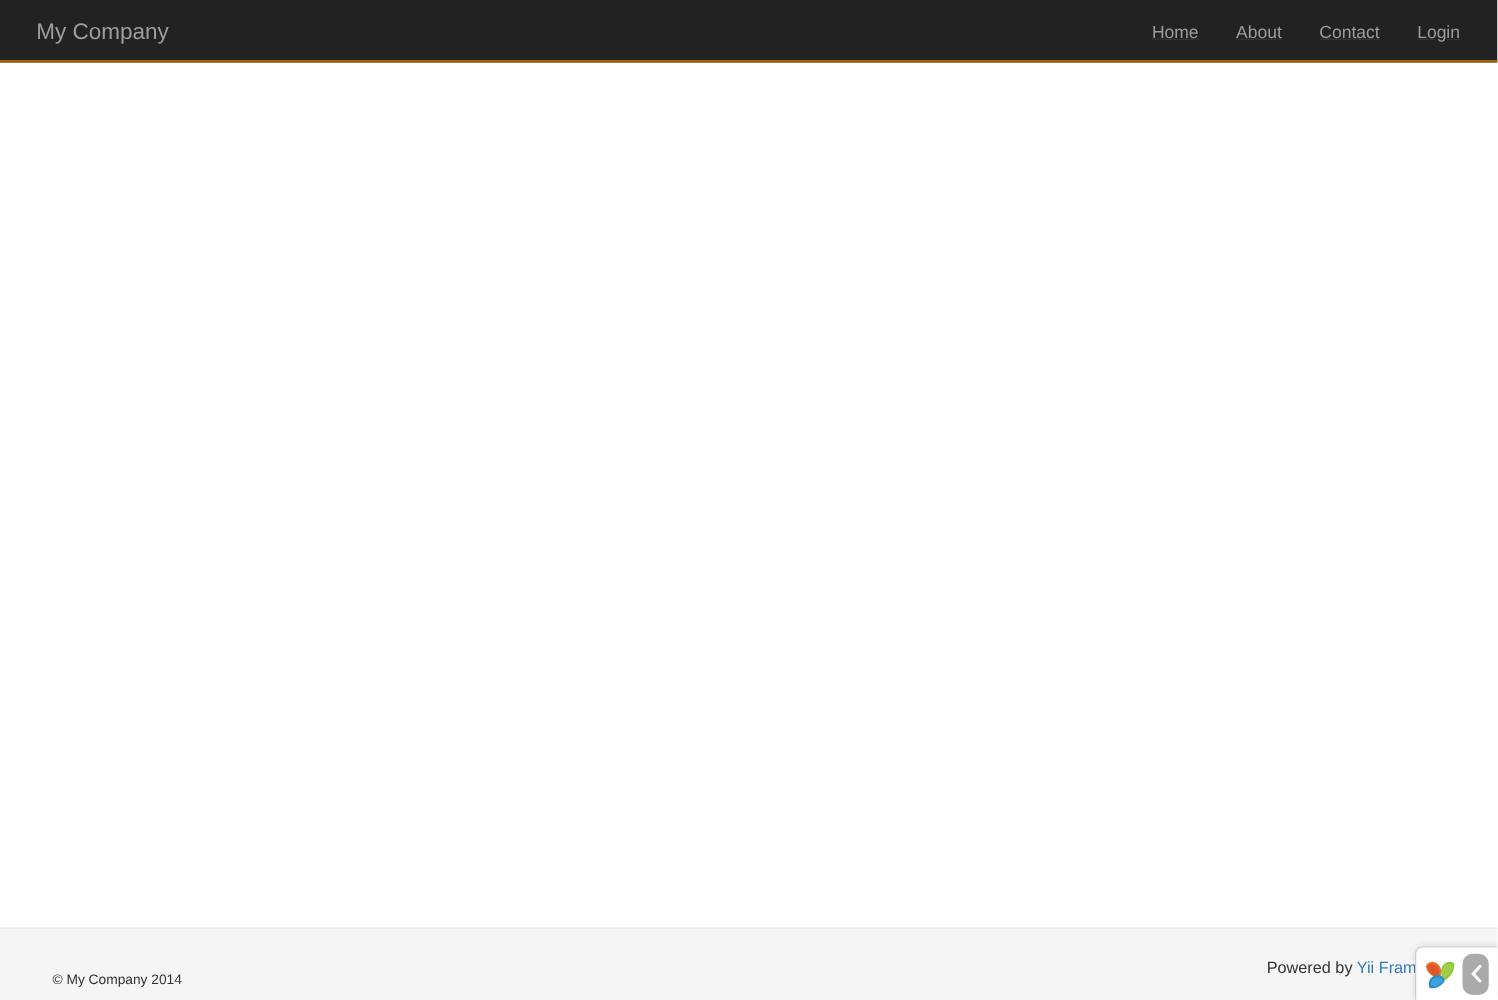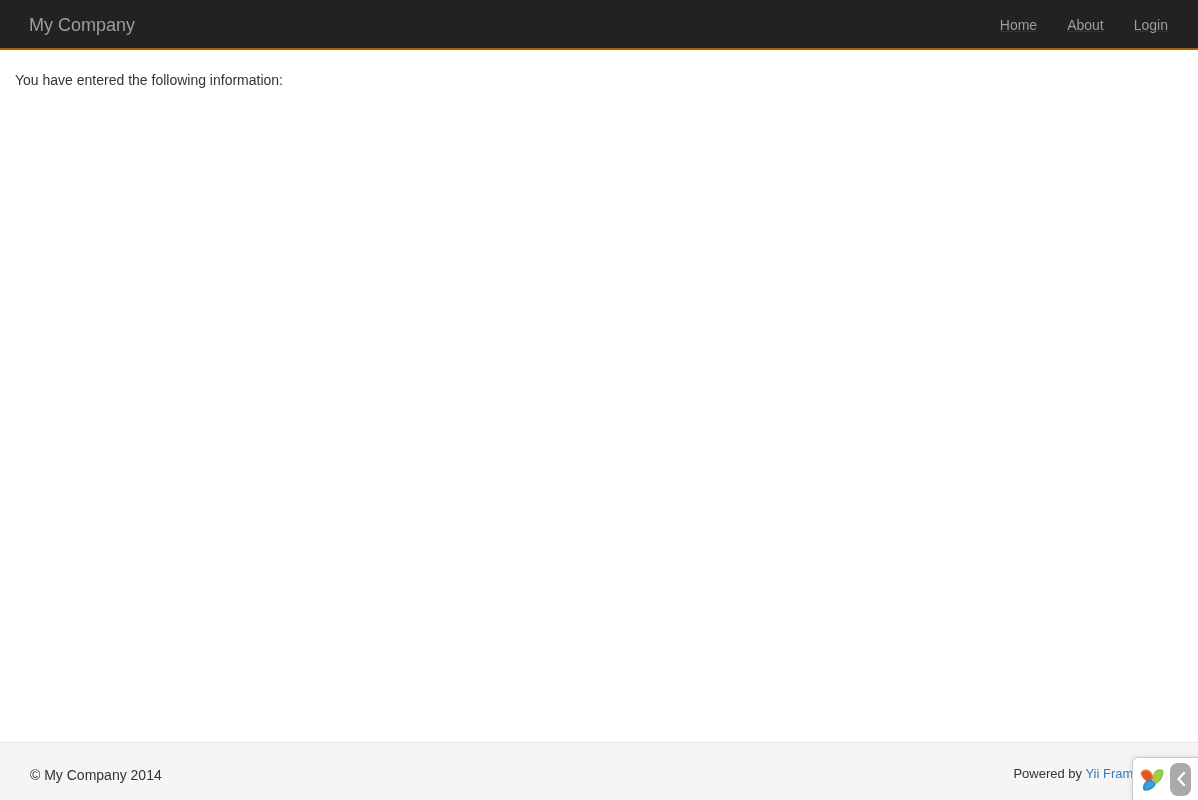--- a/index.html
+++ b/index.html
@@ -111,23 +111,23 @@
     position: relative;
     width: 1198px;
     height: 57px;
     padding: 0 15px;
     box-sizing: border-box;
   }
   .footer-left {
     position: absolute;
     left: 30px;
     top: 22px;
-    font-size: 14px;
-    color: #333333;
-    margin: 0;
+    font-size: 11px;
+    color: #333333;
+    margin: 12px;
     white-space: nowrap;
   }
   .footer-right {
     position: absolute;
     right: 30px;
     top: 22px;
     font-size: 13px;
     color: #333333;
     margin: 0;
     white-space: nowrap;
@@ -185,27 +185,29 @@
   <a class="navbar-brand" href="#">My Company</a>
 
   <ul class="navbar-nav">
     <li>
       <a href="#">Home</a>
     </li>
     <li>
       <a href="#">About</a>
     </li>
     <li>
+      <a href="#">Contact</a>
+    </li>
+    <li>
       <a href="#">Login</a>
     </li>
   </ul>
 </div>
 
 <div class="container">
-  <p class="intro-text">You have entered the following information:</p>
 
 </div>
 
 <div class="footer">
   <div class="footer-inner">
     <p class="footer-left">© My Company 2014</p>
     <p class="footer-right">
       <span>Powered by </span><a href="#">Yii Framework</a>
     </p>
   </div>

